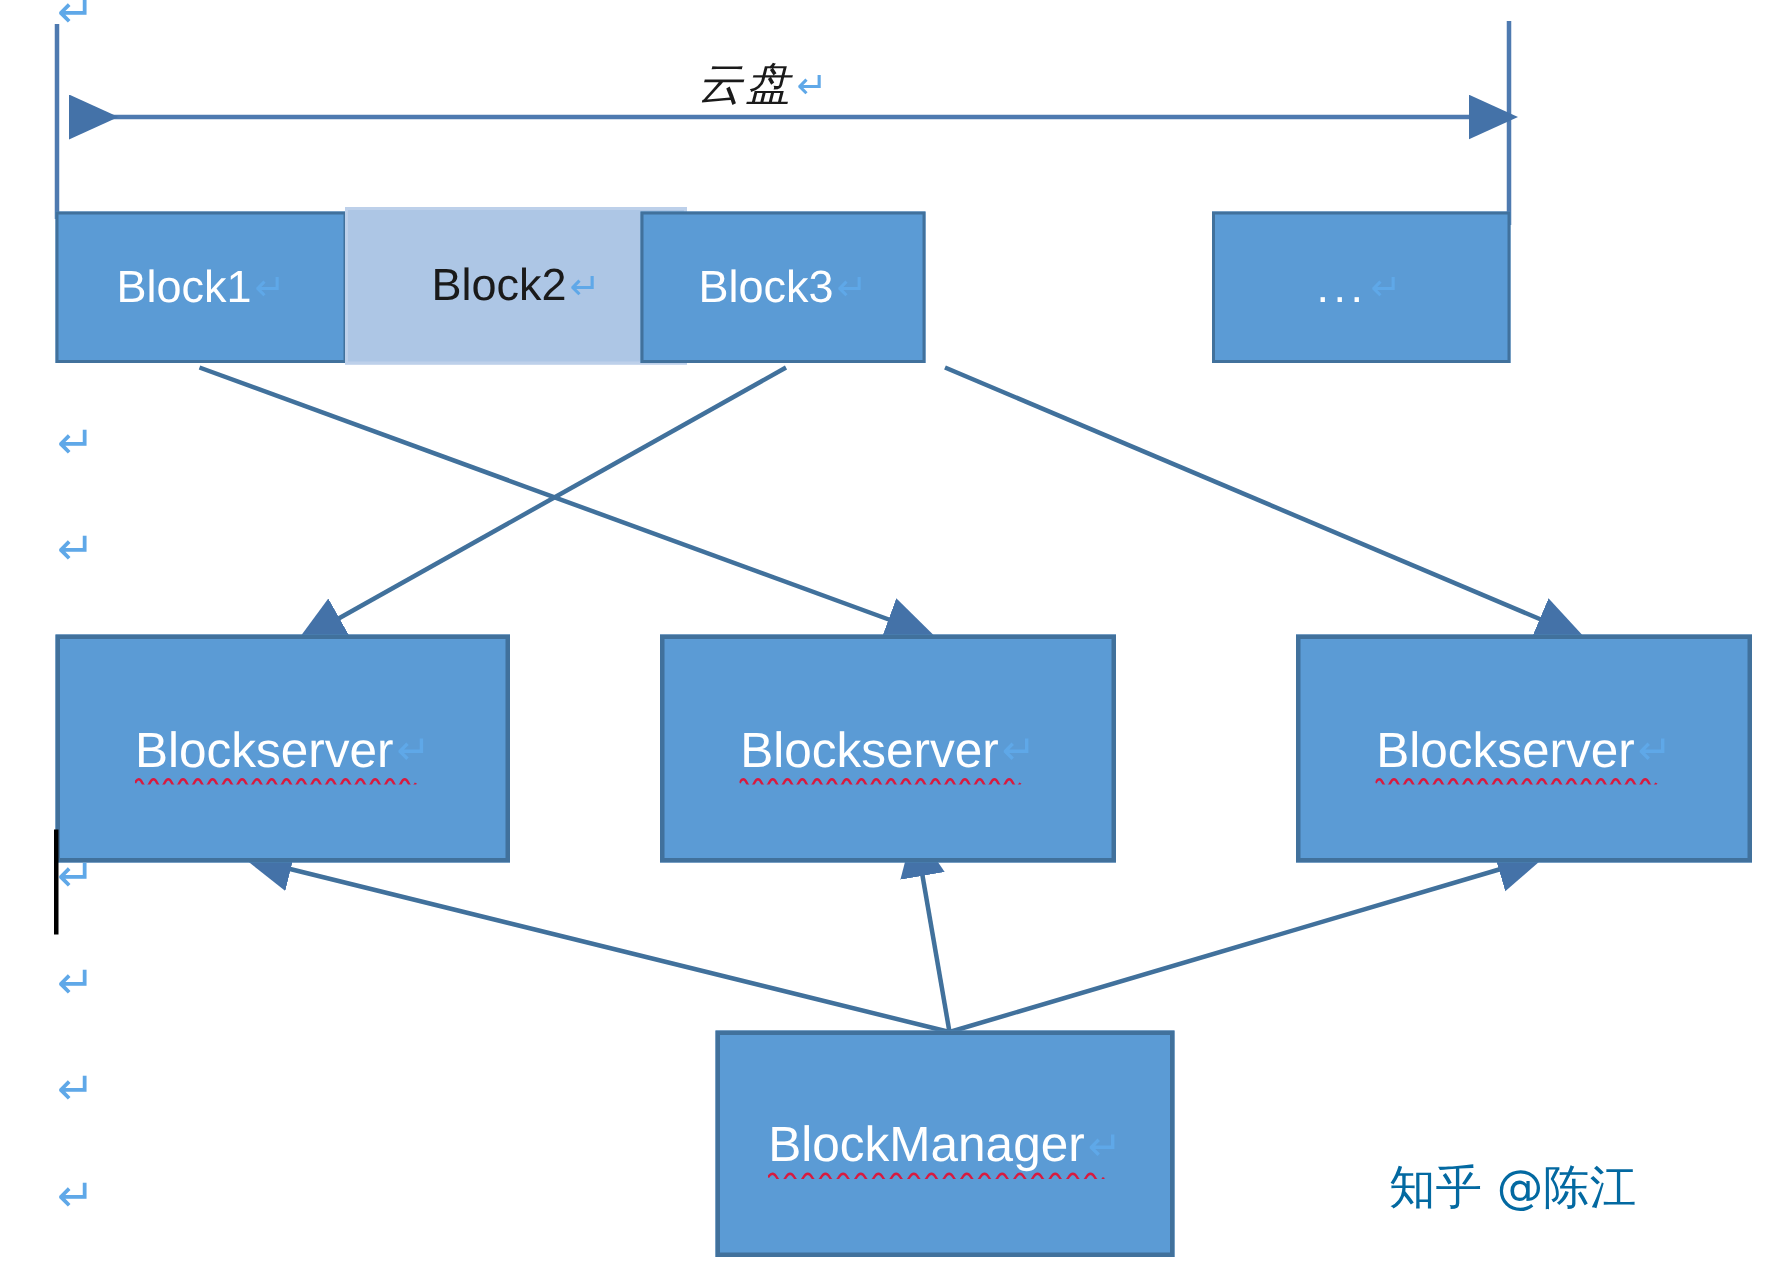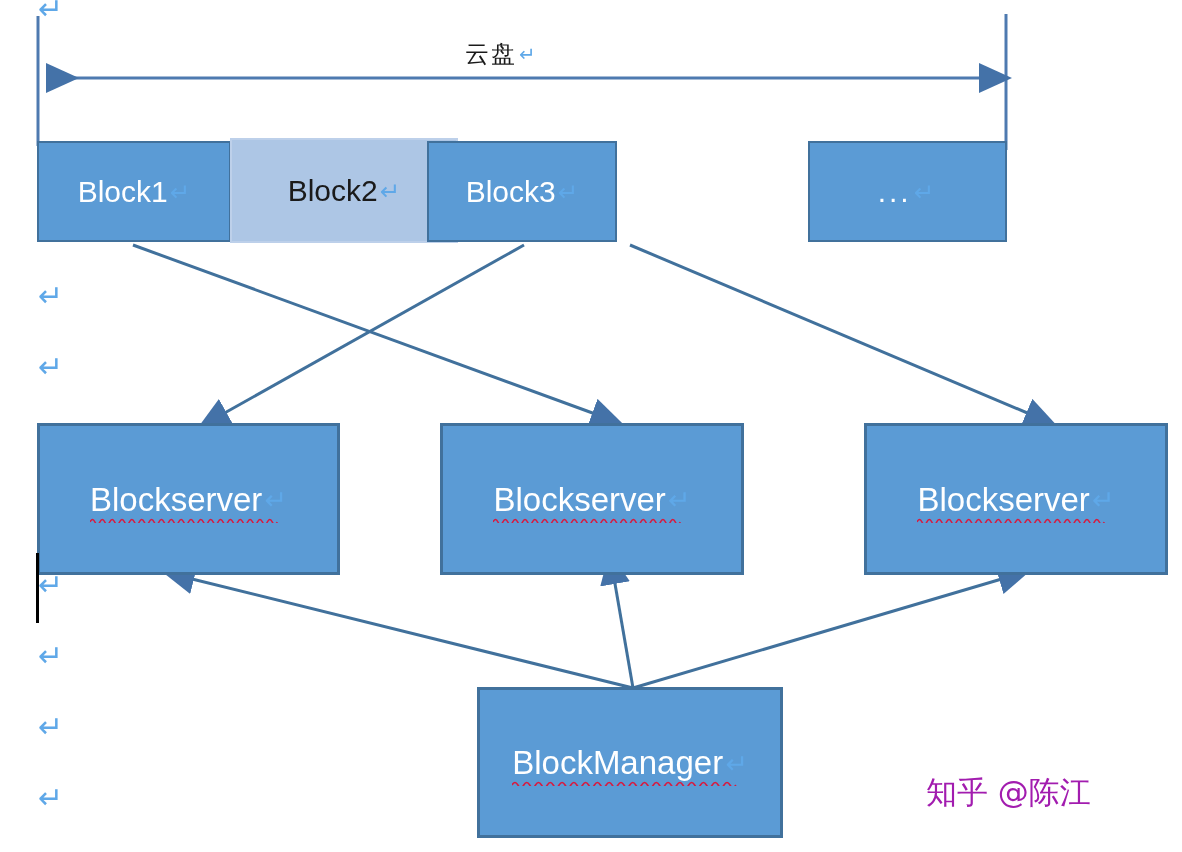--- a/index.html
+++ b/index.html
@@ -61,31 +61,32 @@
     font-family:"DejaVu Sans",sans-serif;
   }
 
   
   .caret{position:absolute;background:#000;width:3px;}
 
   
   .cloud-label{
     position:absolute;
     font-family:"DejaVu Sans","Liberation Sans",sans-serif;
-    font-size:24px;
+    font-size:30px;
     color:#1a1a1a;
     line-height:1;
     white-space:nowrap;
     letter-spacing:2px;
+    font-style:italic;
   }
 
   
   .watermark{
     position:absolute;
-    color:#a21caf;
+    color:#0369a1;
     font-size:31px;
     line-height:1;
     white-space:nowrap;
     font-family:"DejaVu Sans","Liberation Sans",sans-serif;
   }
   .dots{color:#ffffff;font-size:30px;letter-spacing:3px;}
 </style>
 </head>
 <body>
 

